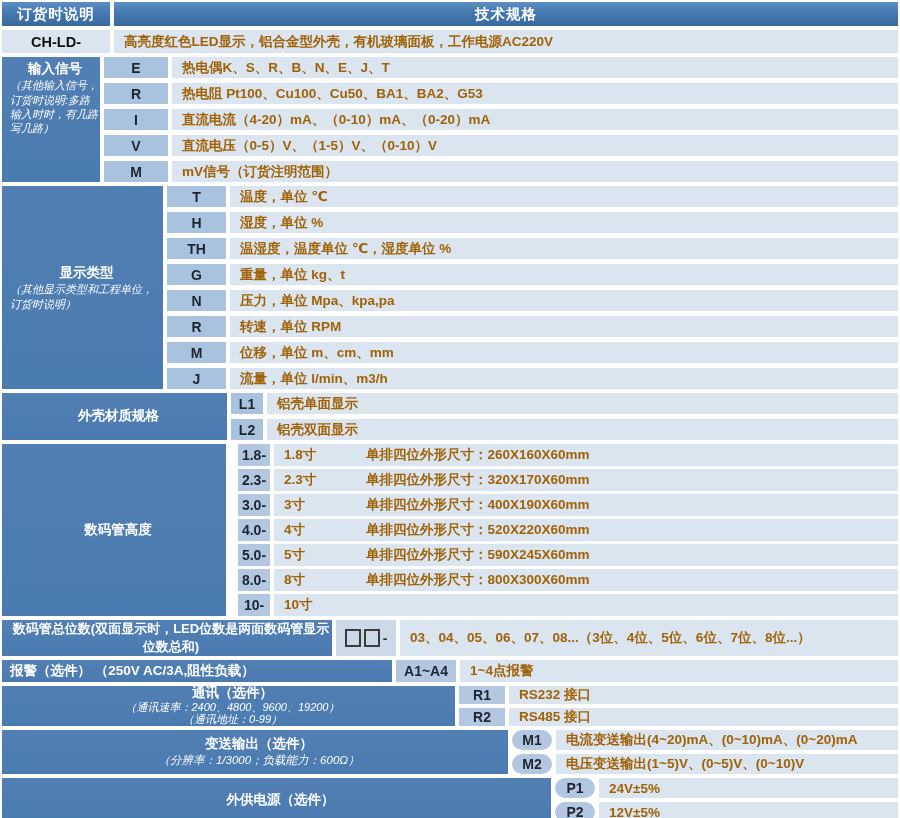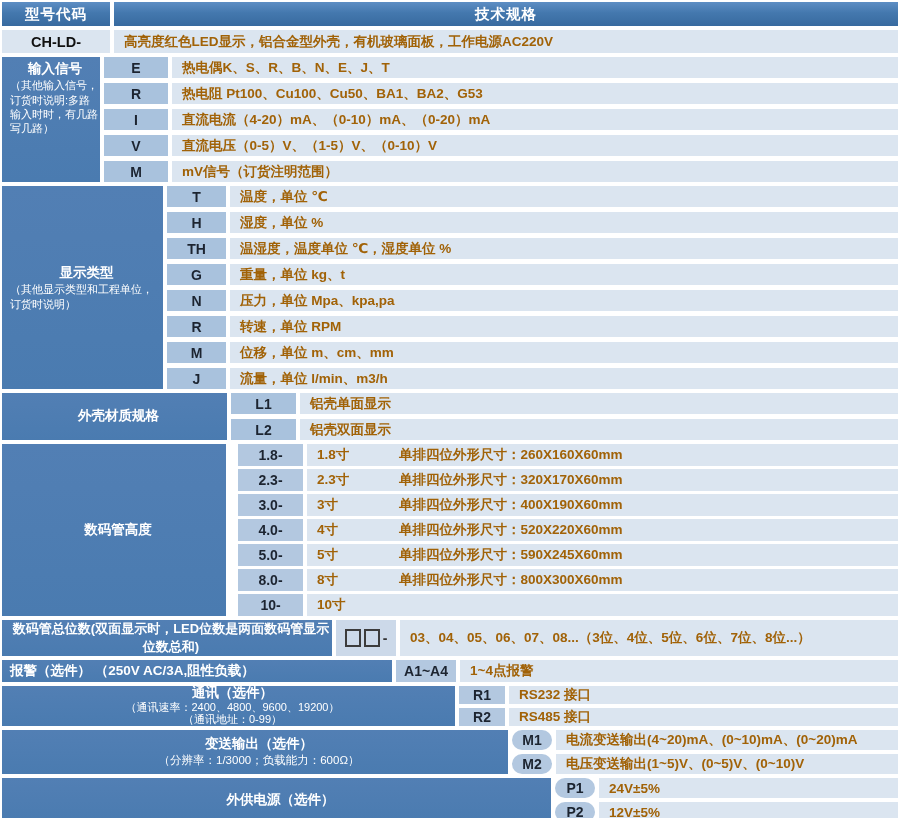--- a/index.html
+++ b/index.html
@@ -12,47 +12,47 @@
   .sec{background:linear-gradient(180deg,#527fb4 0%,#4a7bb0 100%);color:#fff;}
   .code{background:#a9c2dd;justify-content:center;font-weight:700;color:#1c2430;font-size:14px;}
   .codeL{background:#b3c8e0;}
   .content{background:#dbe5f0;padding-left:10px;font-size:13.5px;color:#a16207;font-weight:bold;}
   .head{justify-content:center;font-weight:700;font-size:14.5px;letter-spacing:1px;}
   .model{background:#dbe5f0;justify-content:center;font-weight:700;font-size:14.5px;color:#111;}
   .col{display:flex;flex-direction:column;row-gap:5px;flex:1;}
   .col.g3{row-gap:3px;padding-left:8px;} .col.g4{row-gap:4px;}
   .lblcol{display:flex;flex-direction:column;justify-content:center;padding-left:8px;box-sizing:border-box;}
   .ttl{font-weight:700;font-size:13.5px;line-height:1.35;}
-  .note{font-size:11px;line-height:1.3;}
+  .note{font-size:11px;line-height:1.3;font-style:italic;}
   .topalign{justify-content:flex-start;padding-top:3px;}
   .h24{height:24px;flex:none;} .h23{height:23px;flex:none;} .h21{height:21px;flex:none;}
   .h22{height:22px;flex:none;} .h36{height:36px;flex:none;} .h18{height:18px;flex:none;}
   .h20{height:20px;flex:none;} .h40{height:40px;flex:none;} .h44{height:44px;flex:none;}
   .h47{height:47px;flex:none;} .h125{height:125px;flex:none;} .h203{height:203px;flex:none;}
   .h172{height:172px;flex:none;}
   .w108{width:108px;flex:none;} .w98{width:98px;flex:none;} .w161{width:161px;flex:none;}
   .w225{width:225px;flex:none;} .w276{width:224px;flex:none;} .w330{width:330px;flex:none;}
   .w390{width:390px;flex:none;} .w453{width:453px;flex:none;} .w506{width:506px;flex:none;}
   .w549{width:549px;flex:none;}
-  .cw64{width:64px;flex:none;} .cw59{width:59px;flex:none;} .cw51{width:65px;flex:none;}
+  .cw64{width:64px;flex:none;} .cw59{width:59px;flex:none;} .cw51{width:32px;flex:none;}
   .cw60{width:60px;flex:none;} .cw46{width:46px;flex:none;} .cw40{width:40px;flex:none;border-radius:10px;}
   .flex1{flex:1;}
   .sizecol{width:82px;flex:none;}
   .symcell{background:#ccd9e9;justify-content:center;column-gap:3px;}
   .sqbox{display:inline-block;width:12px;height:14px;border:2px solid #3c3c3c;background:transparent;}
   .dash{font-weight:700;color:#333;font-size:14px;}
   .barlbl{font-weight:700;font-size:13.5px;padding-left:8px;}
 </style>
 </head>
 <body>
 
 <div class="wrap">
 
   <div class="row">
-    <div class="cell dark head w108 h24">型号代码</div>
+    <div class="cell dark head w108 h24">订货时说明</div>
     <div class="cell dark head flex1 h24">技术规格</div>
   </div>
 
   <div class="row mt">
     <div class="cell model w108 h23">CH-LD-</div>
     <div class="cell content flex1 h23">高亮度红色LED显示，铝合金型外壳，有机玻璃面板，工作电源AC220V</div>
   </div>
 
   <div class="row mt">
     <div class="cell sec lblcol topalign w98 h125">

